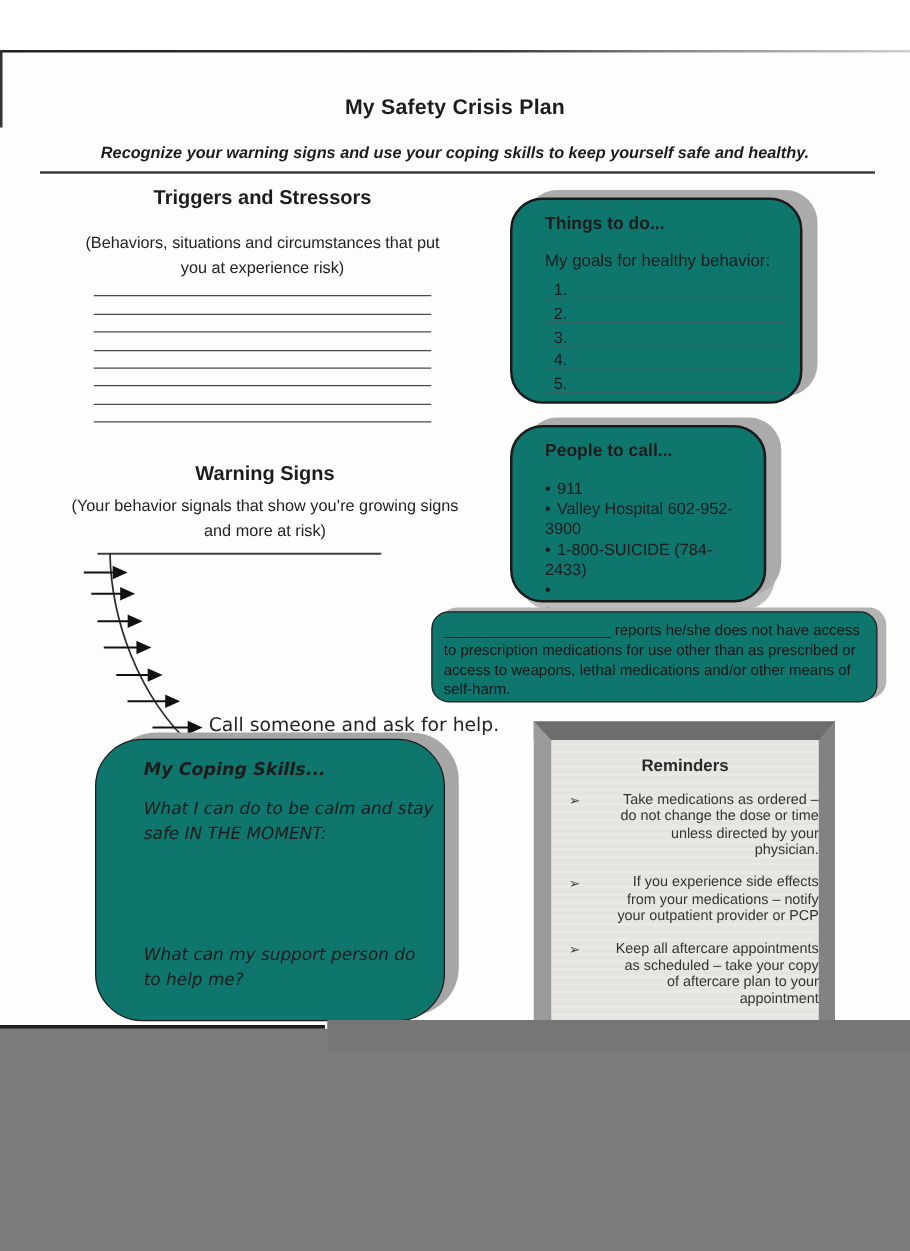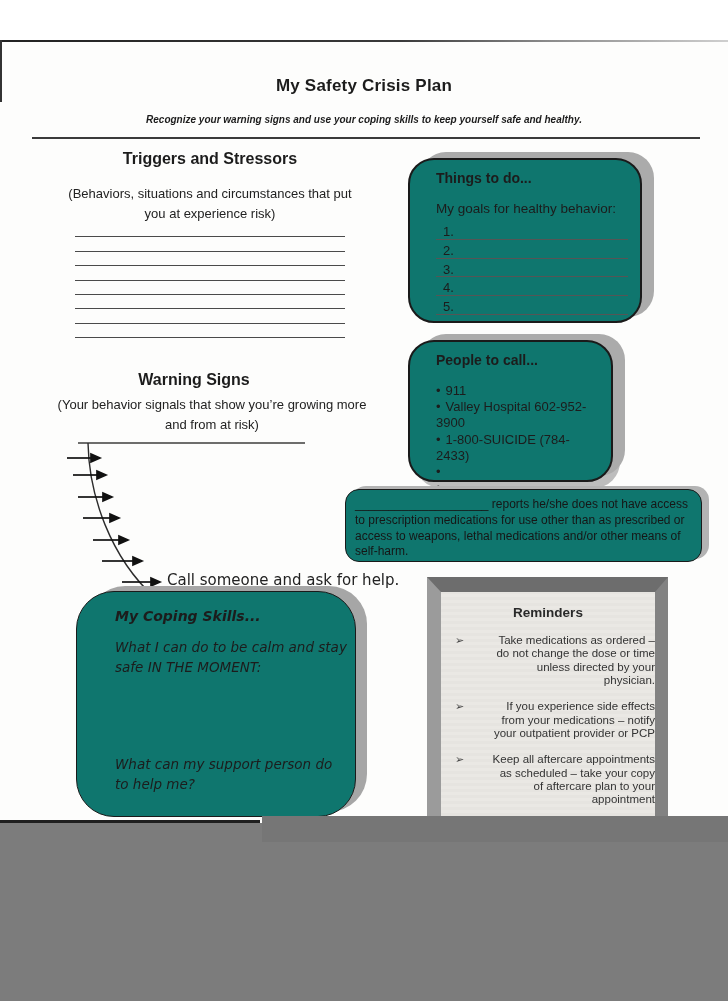--- a/index.html
+++ b/index.html
@@ -11,32 +11,32 @@
   }
   
   .scan-top-edge { position:absolute; left:0; top:0; width:728px; height:2px;
     background:linear-gradient(to right,#222 0%,#3a3a3a 55%,#8a8a8a 75%,#cfcfcf 100%); }
   .scan-left-edge { position:absolute; left:0; top:0; width:2px; height:62px; background:#333; }
 
   
   .title { position:absolute; left:0; top:36px; width:728px; text-align:center;
     font-size:17px; font-weight:bold; letter-spacing:.2px; }
   .subtitle { position:absolute; left:0; top:74px; width:728px; text-align:center;
-    font-size:10px; font-weight:bold; font-style:italic; }
+    font-size:13px; font-weight:bold; font-style:italic; }
   .divider { position:absolute; left:32px; top:97px; width:668px; height:2px; background:#3b3b3b; }
 
   
   .sec-head { position:absolute; font-size:16px; font-weight:bold; text-align:center; }
   .sec-sub  { position:absolute; font-size:13px; text-align:center; line-height:1.55; color:#222; }
   .triggers-head { left:60px; top:110px; width:300px; }
   .triggers-sub  { left:60px; top:144px; width:300px; }
   .trigger-lines { position:absolute; left:75px; top:183px; width:270px; }
   .trigger-lines .bline { height:14.4px; border-bottom:1.3px solid #4a4a4a; }
 
-  .warning-head { left:44px; top:331px; width:300px; }
+  .warning-head { left:62px; top:331px; width:300px; }
   .warning-sub  { left:57px; top:355px; width:310px; }
   .warning-svg  { position:absolute; left:55px; top:395px; }
 
   .call-text { position:absolute; left:167px; top:531px; font-family:"DejaVu Sans", sans-serif;
     font-size:15px; color:#222; }
 
   
   .rbox { position:absolute; background:#0f766e; border:2px solid #1a1a1a; }
   .things-box { left:408px; top:118px; width:234px; height:165px; border-radius:26px;
     box-shadow:12px -6px 0 #ababab; padding:10px 12px 0 26px; }
@@ -99,21 +99,21 @@
     <div class="bline"></div>
     <div class="bline"></div>
     <div class="bline"></div>
     <div class="bline"></div>
     <div class="bline"></div>
     <div class="bline"></div>
     <div class="bline"></div>
   </div>
 
   <div class="sec-head warning-head">Warning Signs</div>
-  <div class="sec-sub warning-sub">(Your behavior signals that show you’re growing more and from at risk)</div>
+  <div class="sec-sub warning-sub">(Your behavior signals that show you’re growing signs and more at risk)</div>
 
   <svg class="warning-svg" width="320" height="170" viewBox="0 0 320 170">
     <line x1="23" y1="8" x2="250" y2="8" stroke="#3c3c3c" stroke-width="1.6"></line>
     <path d="M 33 8 C 34 60, 55 122, 100 163" fill="none" stroke="#2c2c2c" stroke-width="1.4"></path>
     <g stroke="#111" stroke-width="1.7" fill="#111">
       <line x1="12" y1="23" x2="36" y2="23"></line>
         <polygon points="36,19 45,23 36,27"></polygon>
       <line x1="18" y1="40" x2="42" y2="40"></line>
         <polygon points="42,36 51,40 42,44"></polygon>
       <line x1="23" y1="62" x2="48" y2="62"></line>

